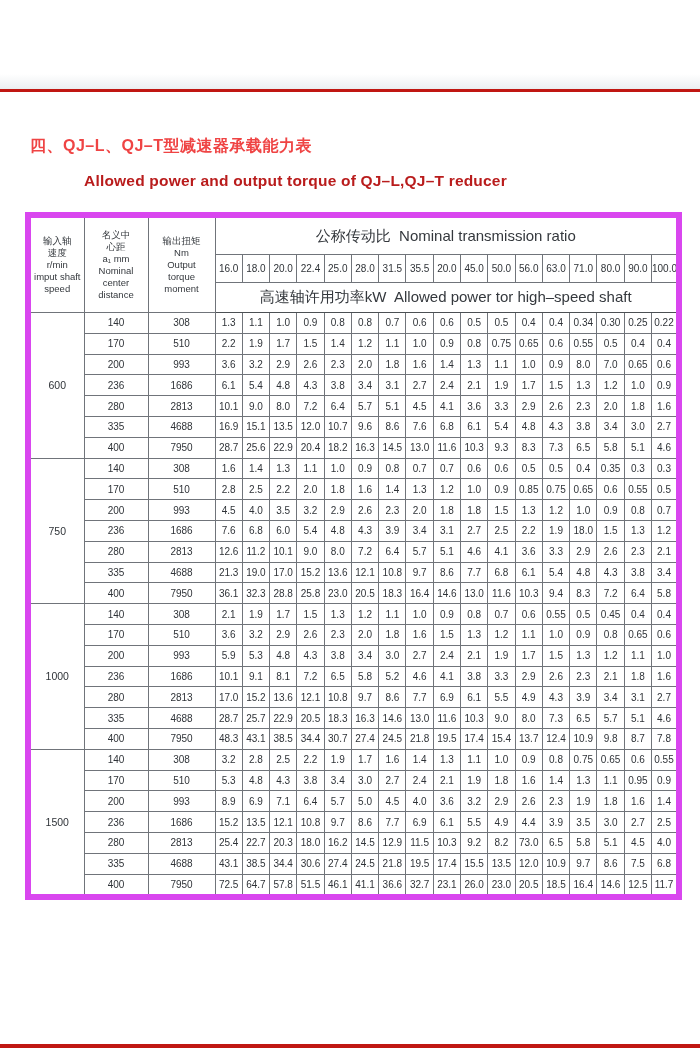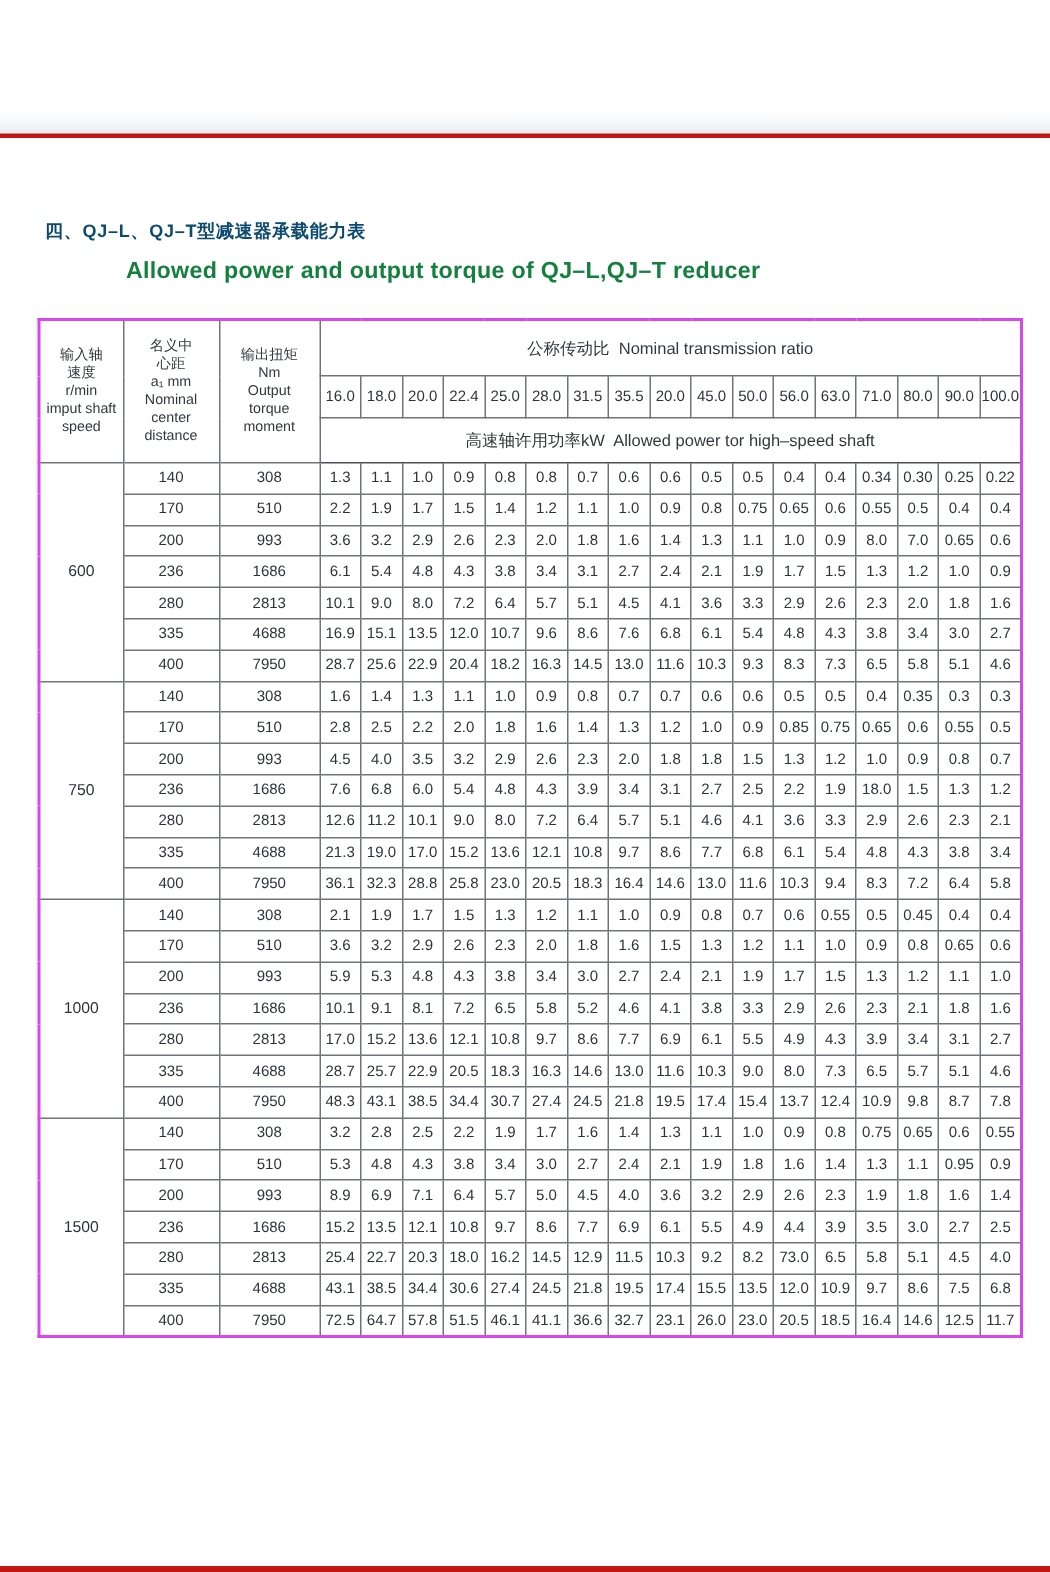--- a/index.html
+++ b/index.html
@@ -11,41 +11,41 @@
   .page{position:absolute;inset:0;background:#ffffff;}
   .top-rule{
     position:absolute;top:74px;left:0;width:700px;height:15px;
     background:linear-gradient(to bottom,#ffffff 0%,#eef1f3 85%,#e9edef 100%);
     border-bottom:3px solid #c01712;
   }
   .bottom-rule{
     position:absolute;left:0;bottom:0;width:700px;height:4px;background:#c01712;
   }
   .title-cn{
-    position:absolute;top:146px;left:30px;margin:0;
-    font-size:12px;font-weight:bold;color:#0c4a6e;letter-spacing:0.5px;
+    position:absolute;top:136px;left:30px;margin:0;
+    font-size:16px;font-weight:bold;color:#ef4444;letter-spacing:0.5px;
   }
   .title-en{
     position:absolute;top:172px;left:84px;margin:0;
-    font-size:15.5px;font-weight:bold;color:#15803d;letter-spacing:0.2px;
+    font-size:15.5px;font-weight:bold;color:#b91c1c;letter-spacing:0.2px;
   }
   #table-host{position:absolute;top:212px;left:25px;}
   table{
     border-collapse:collapse;table-layout:fixed;width:657px;
-    border:2px solid #d946ef;color:#2f3338;
+    border:6px solid #d946ef;color:#2f3338;
   }
   th,td{
     border:1px solid #70747a;font-weight:normal;text-align:center;
     vertical-align:middle;padding:0;overflow:hidden;
   }
   thead tr.row-ratio-title th.band{height:36px;}
   thead tr.row-ratios th{height:27px;font-size:10px;}
   thead tr.row-power-title th.band{height:29px;}
   .vhead{font-size:9.5px;line-height:1.28;white-space:pre-line;color:#34383d;}
-  .band{font-size:11px;white-space:pre;color:#34383d;}
+  .band{font-size:15px;white-space:pre;color:#34383d;}
   tbody td{height:19.8px;font-size:10px;}
   tbody td.speed{font-size:10.5px;}
   tbody td.dist,tbody td.torq{font-size:10px;}
   tbody tr.group-start td{border-top:1.6px solid #4c5054;}
   thead tr.row-power-title th{border-bottom:1.6px solid #4c5054;}
   .footer{
     position:absolute;top:1016px;left:0;width:700px;text-align:left;
     font-size:11px;color:#4a4e52;letter-spacing:1px;margin-top:29px;
   }
 </style>

